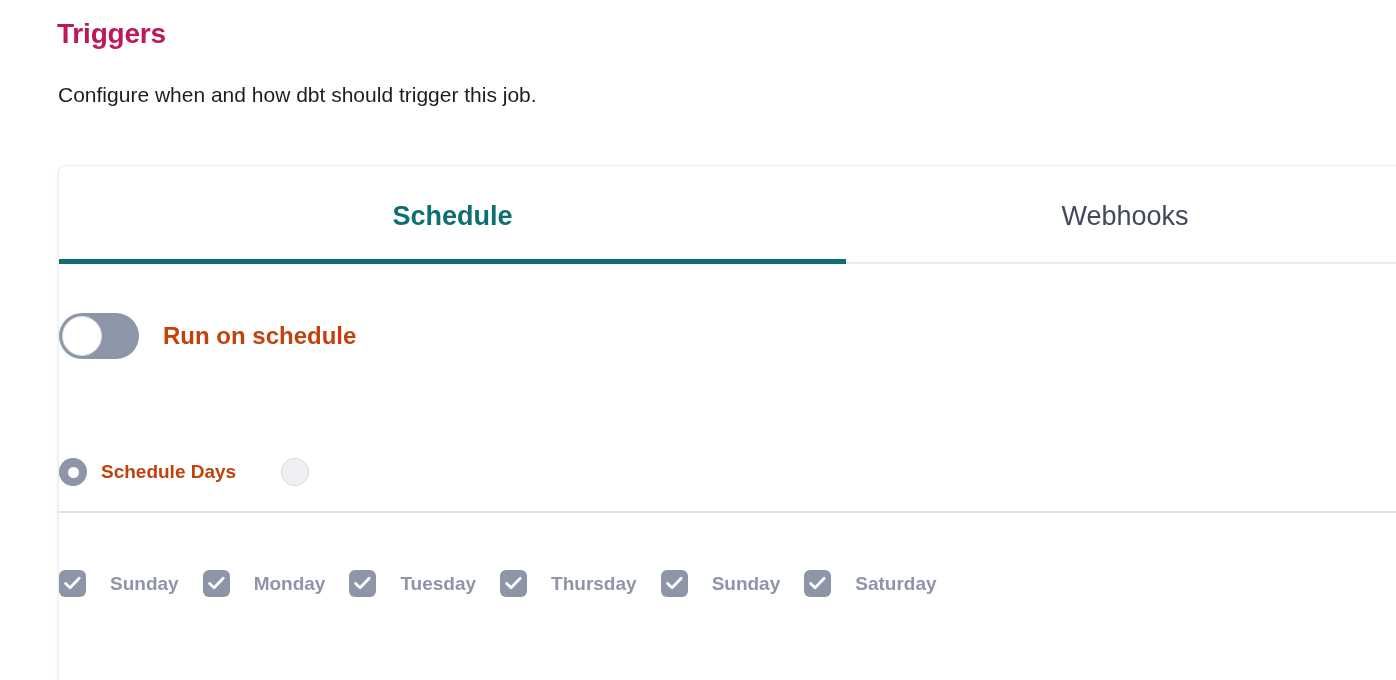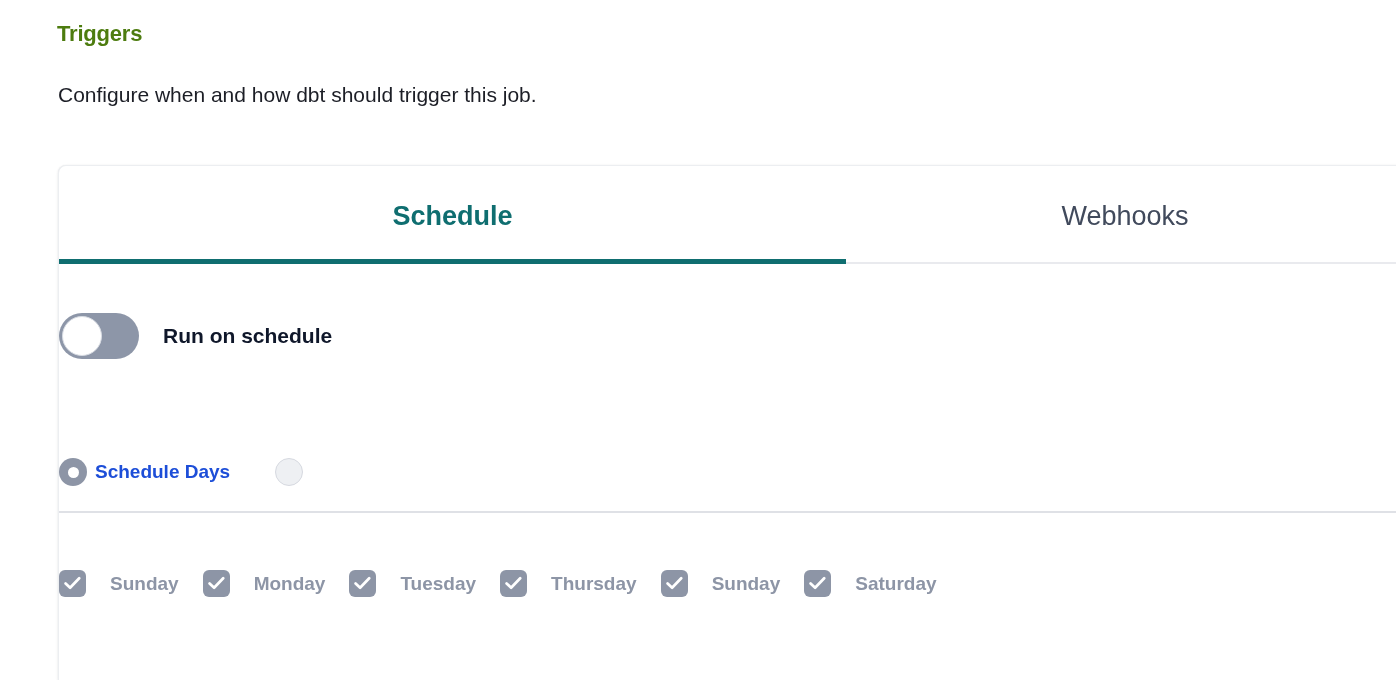--- a/index.html
+++ b/index.html
@@ -21,24 +21,24 @@
     width: 1396px;
     height: 680px;
     background: #ffffff;
   }
 
   
   .page-title {
     position: absolute;
     left: 57px;
     top: 12px;
-    font-size: 22px;
+    font-size: 28px;
     font-weight: 700;
     letter-spacing: -0.2px;
-    color: #4d7c0f;
+    color: #be185d;
     line-height: 44px;
   }
   .page-subtitle {
     position: absolute;
     left: 58px;
     top: 80px;
     font-size: 21px;
     font-weight: 400;
     color: #1c1e26;
     line-height: 30px;
@@ -131,23 +131,23 @@
     top: 3px;
     width: 40px;
     height: 40px;
     border-radius: 50%;
     background: #ffffff;
     border: 1px solid #d8dce3;
     box-sizing: border-box;
   }
   .toggle-label {
     margin-left: 24px;
-    font-size: 21px;
-    font-weight: 700;
-    color: #0f172a;
+    font-size: 24px;
+    font-weight: 700;
+    color: #c2410c;
     white-space: nowrap;
   }
 
   
   .radio-row {
     position: absolute;
     left: 0;
     top: 292px;
     display: flex;
     align-items: center;
@@ -177,24 +177,24 @@
     width: 11px;
     height: 11px;
     border-radius: 50%;
     background: #ffffff;
   }
   .radio-dot.off {
     background: #eef0f3;
     border: 1px solid #d6d9e0;
   }
   .radio-label {
-    margin-left: 8px;
+    margin-left: 14px;
     font-size: 19px;
     font-weight: 700;
-    color: #1d4ed8;
+    color: #c2410c;
     white-space: nowrap;
   }
 
   
   .divider {
     position: absolute;
     left: 0;
     top: 345px;
     width: 1345px;
     height: 2px;

